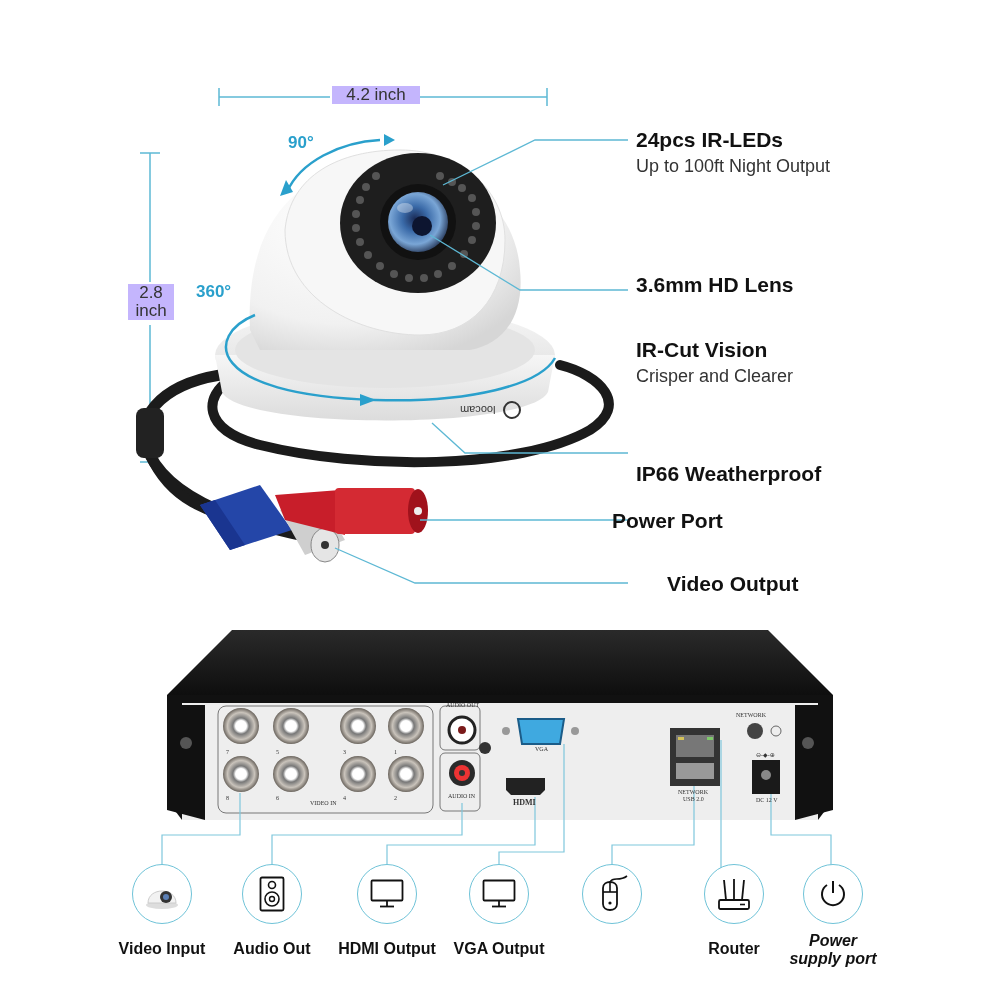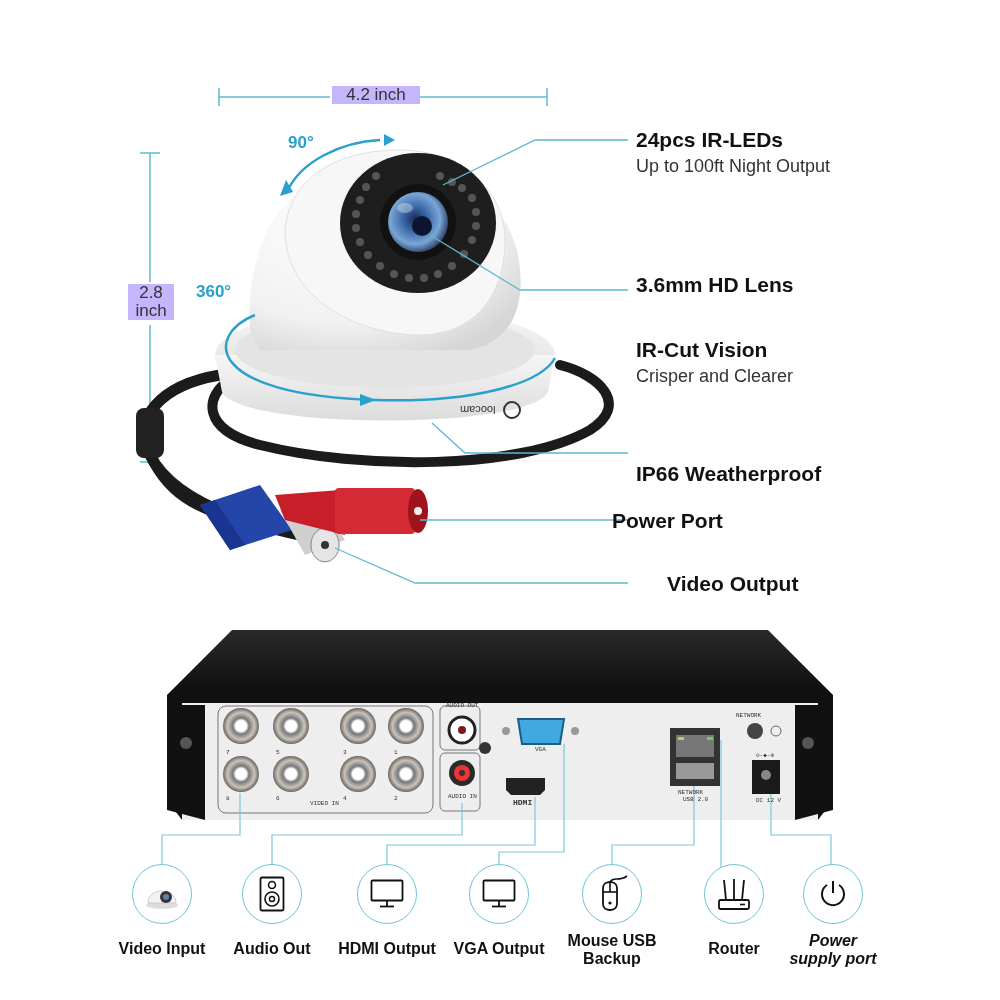--- a/index.html
+++ b/index.html
@@ -10,21 +10,21 @@
 
   .dim-label { font-size: 17px; color: #333; background: #c4b5fd; text-align: center; line-height: 1.05; }
   .angle-label { font-size: 17px; font-weight: 700; color: #2aa0cc; }
 
   .feat-title { font-size: 21px; font-weight: 700; color: #111; white-space: nowrap; }
   .feat-sub { font-size: 18px; color: #333; white-space: nowrap; margin-top: 4px; }
 
   .port-label { font-size: 16px; font-weight: 700; color: #111; text-align: center; width: 120px; line-height: 1.15; }
   .icon-circle { width: 60px; height: 60px; border-radius: 50%; border: 1.5px solid #6fc3d8; background: #fff; display: flex; align-items: center; justify-content: center; }
 
-  .tiny { font-size: 6px; color: #333; font-family: Liberation Mono, monospace; text-align: right; }
+  .tiny { font-size: 6px; color: #333; font-family: Liberation Serif, serif; text-align: right; }
 </style>
 </head>
 <body>
 
 <svg class="layer" viewBox="0 0 1000 1000">
   <defs>
     <radialGradient id="domeGrad" cx="0.35" cy="0.3" r="0.8">
       <stop offset="0" stop-color="#ffffff"></stop>
       <stop offset="0.7" stop-color="#f1f1f1"></stop>
       <stop offset="1" stop-color="#d6d6d6"></stop>
@@ -294,24 +294,20 @@
 <div class="abs" style="left:552px; top:864px;">
   <div class="icon-circle" style="margin-left:30px;">
     <svg width="34" height="40" viewBox="0 0 34 40">
       <path d="M8 14 C 8 6, 22 6, 22 14 L 22 30 C 22 38, 8 38, 8 30 Z" fill="none" stroke="#111" stroke-width="1.8"></path>
       <line x1="8" y1="18" x2="22" y2="18" stroke="#111" stroke-width="1.6"></line>
       <line x1="15" y1="8" x2="15" y2="18" stroke="#111" stroke-width="1.6"></line>
       <circle cx="15" cy="29" r="1.6" fill="#111"></circle>
       <path d="M15 8 C 18 2, 24 8, 32 2" fill="none" stroke="#111" stroke-width="1.6"></path>
     </svg>
   </div>
-  <div class="port-label" style="margin-top:8px;">
-    <div>Mouse USB</div>
-    <div>Backup</div>
-  </div>
 </div>
 
 <div class="abs" style="left:674px; top:864px;">
   <div class="icon-circle" style="margin-left:30px;">
     <svg width="36" height="36" viewBox="0 0 36 36">
       <line x1="8" y1="4" x2="10" y2="24" stroke="#111" stroke-width="1.8"></line>
       <line x1="18" y1="3" x2="18" y2="24" stroke="#111" stroke-width="1.8"></line>
       <line x1="28" y1="4" x2="26" y2="24" stroke="#111" stroke-width="1.8"></line>
       <rect x="3" y="24" width="30" height="9" rx="1.5" fill="none" stroke="#111" stroke-width="1.8"></rect>
       <line x1="24" y1="28.5" x2="29" y2="28.5" stroke="#111" stroke-width="1.6"></line>

